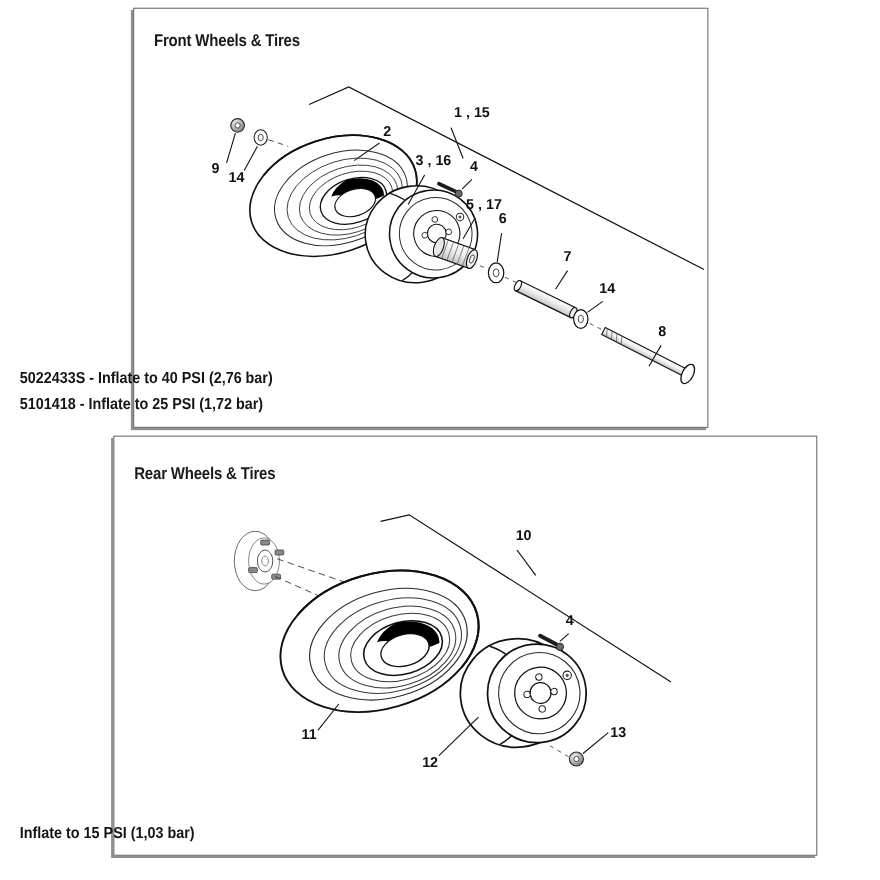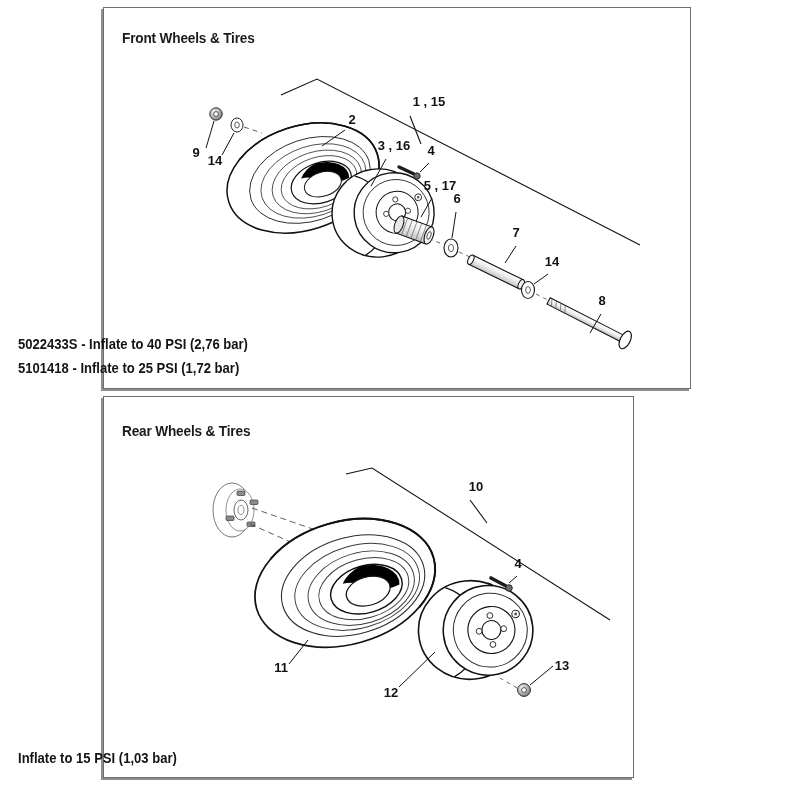--- a/index.html
+++ b/index.html
@@ -6,22 +6,22 @@
   body{width:800px;height:800px;font-family:"Liberation Sans",sans-serif;}
   .page{position:relative;width:800px;height:800px;overflow:hidden;background:#fff;}
 
   .panel{
     position:absolute;
     background:#ffffff;
     border:1px solid #6e6e6e;
     box-shadow:-2px 2px 0 0 #8f8f8f;
     box-sizing:border-box;
   }
-  #panel-front{left:103px;top:7px;width:588px;height:382px;}
-  #panel-rear {left:103px;top:396px;width:531px;height:382px;}
+  #panel-front{left:121px;top:7px;width:523px;height:382px;}
+  #panel-rear {left:103px;top:396px;width:640px;height:382px;}
 
   .panel-title{
     position:absolute;
     left:18px;
     font-family:"Liberation Sans",sans-serif;
     font-weight:bold;
     font-size:15.5px;
     letter-spacing:-0.2px;
     color:#1a1a1a;
     transform:scaleX(0.88);

